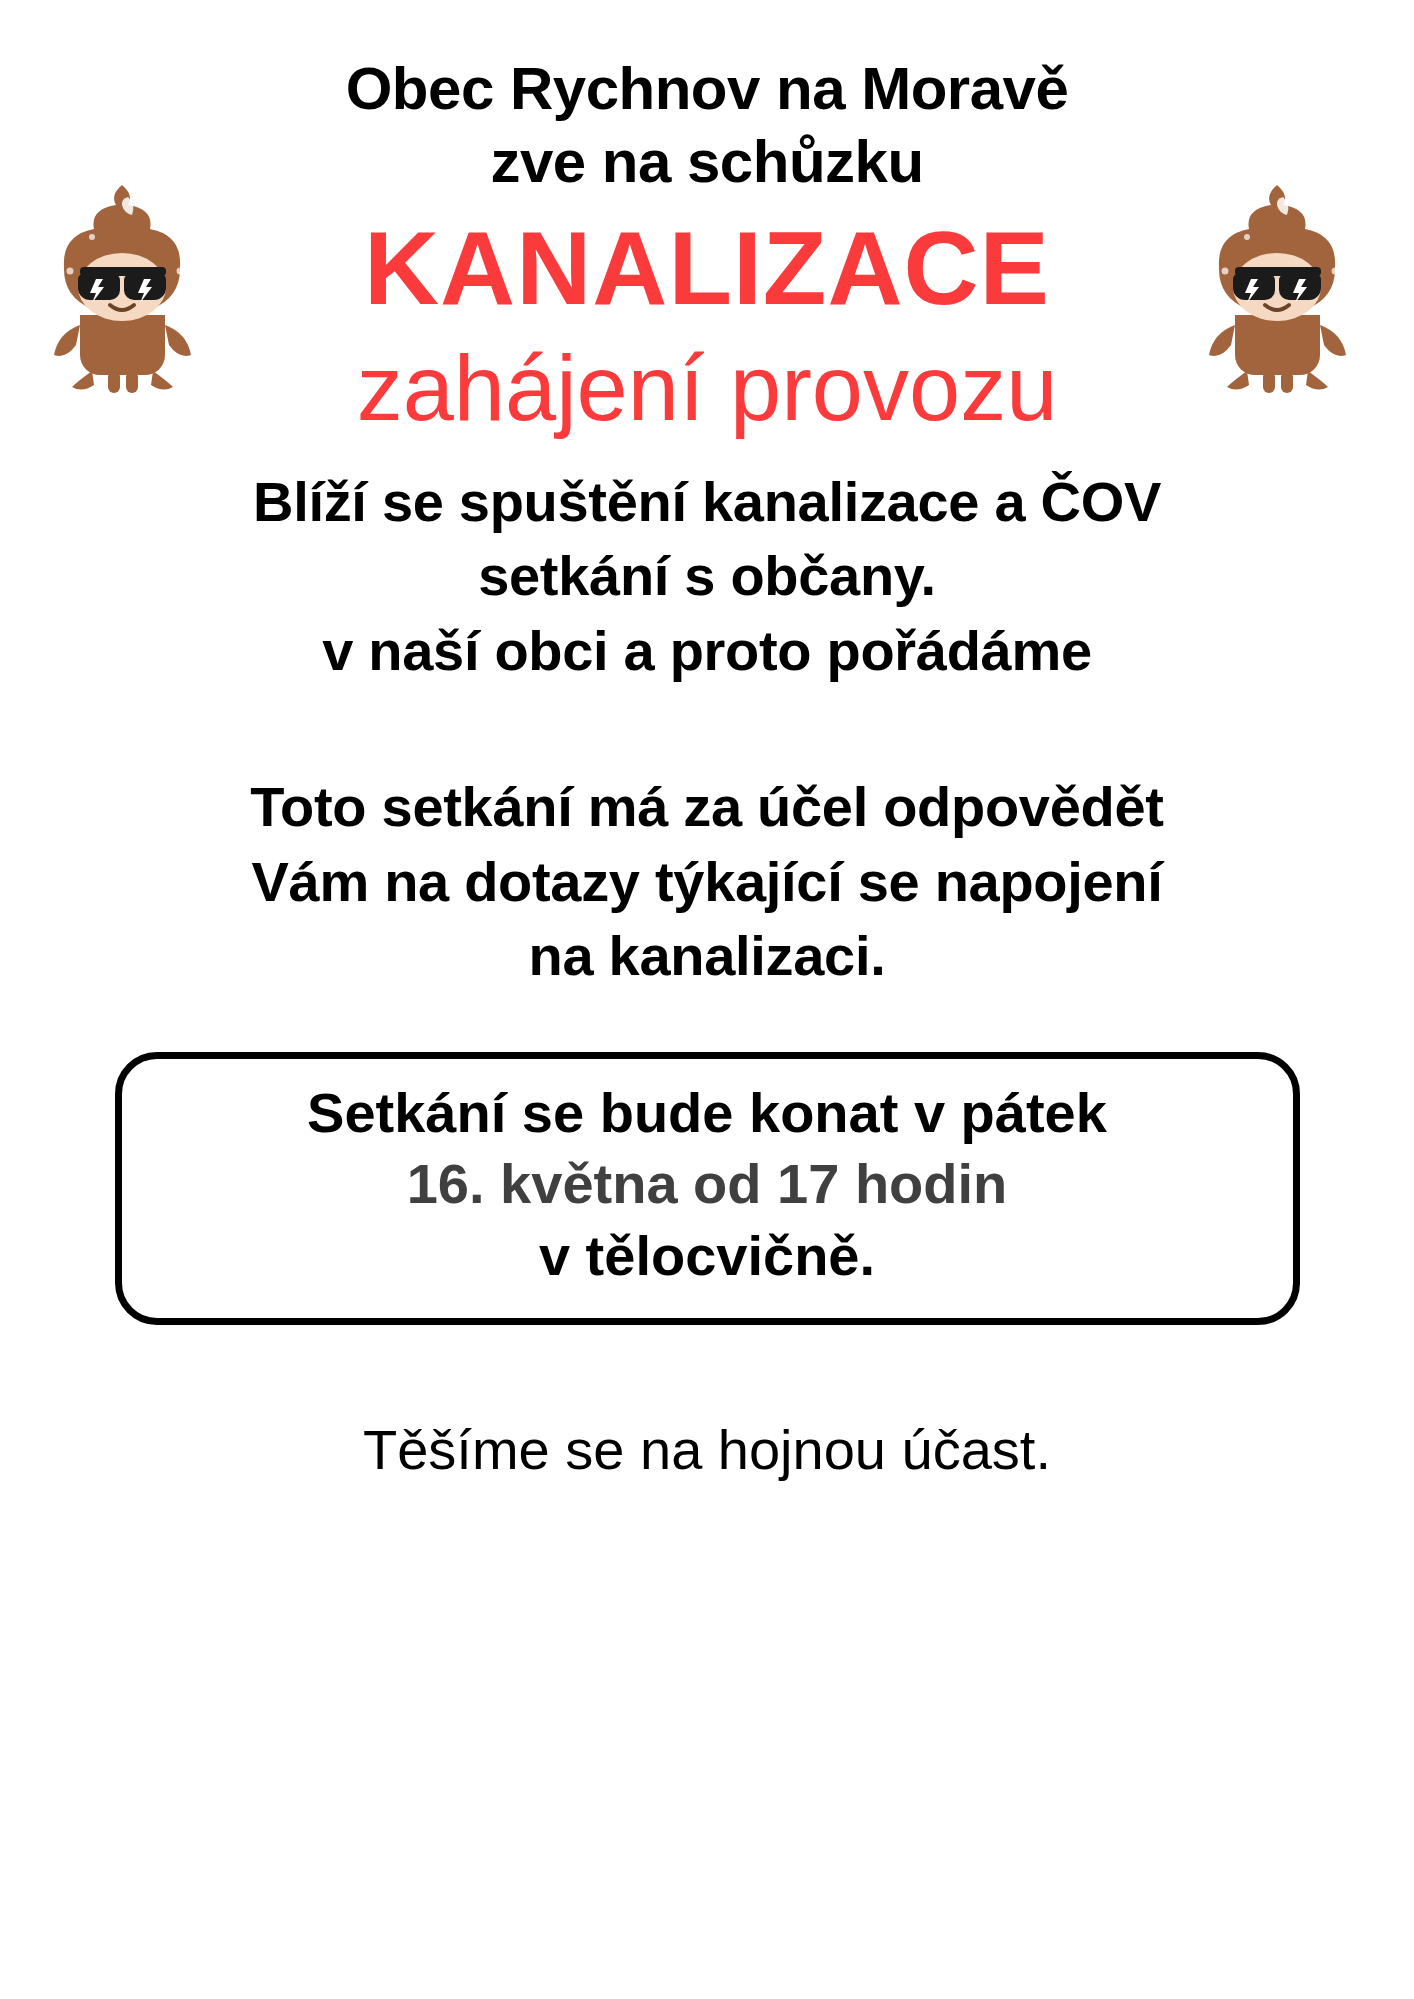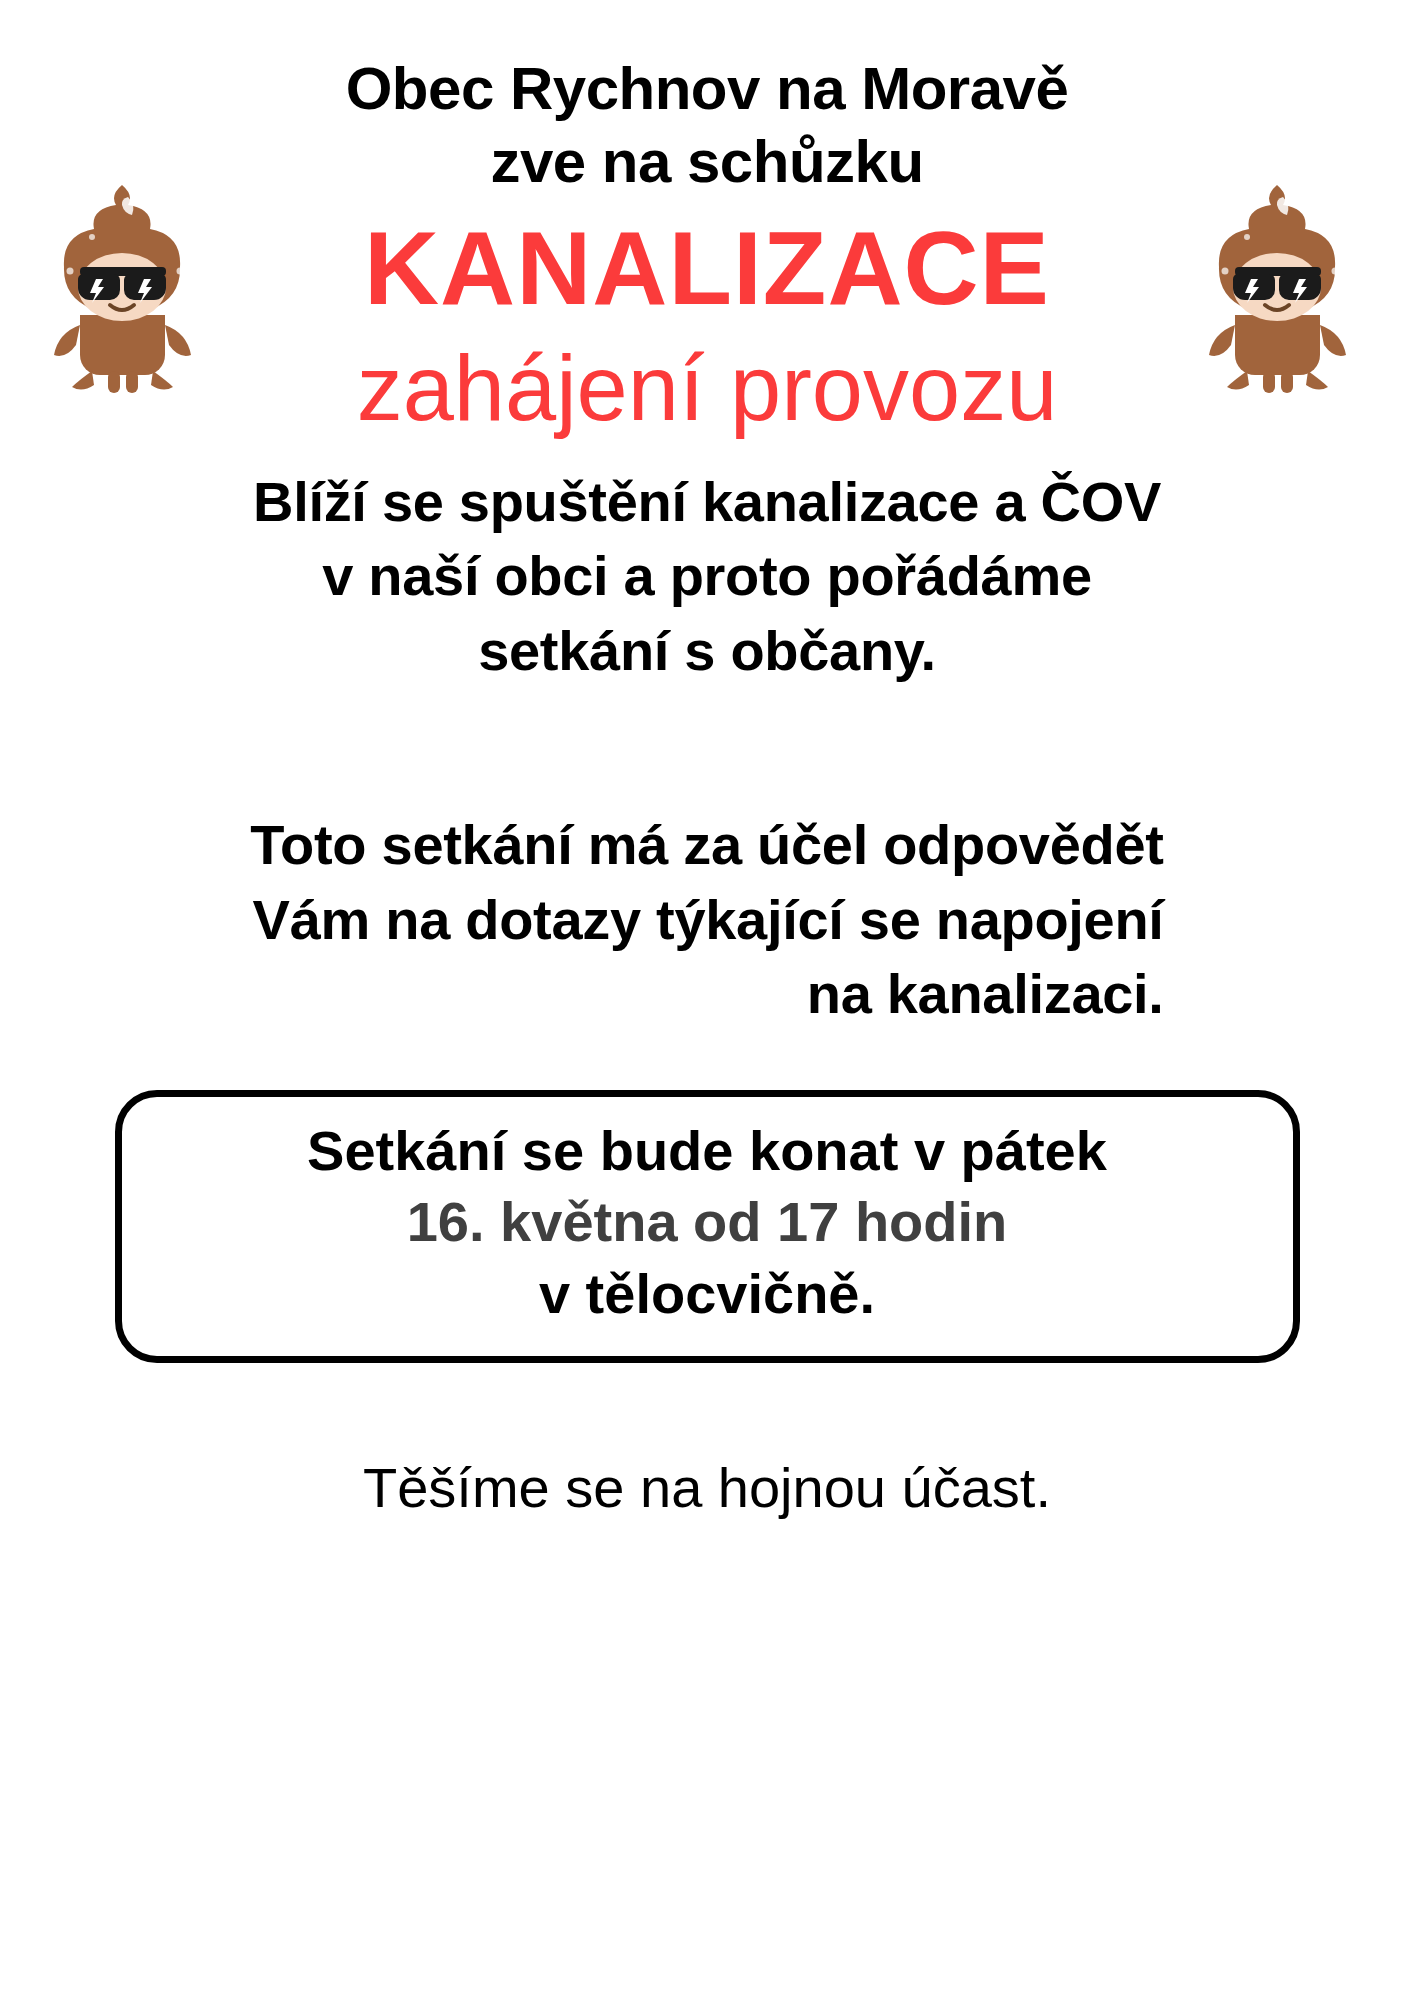--- a/index.html
+++ b/index.html
@@ -56,21 +56,21 @@
 
   
   .para {
     text-align: center;
     font-weight: bold;
     font-size: 56px;
     line-height: 1.33;
     margin-top: 26px;
     letter-spacing: -0.3px;
   }
-  .para.second { margin-top: 120px; text-align: right; }
+  .para.second { margin-top: 82px; }
   .para div { white-space: nowrap; }
 
   
   .framed {
     margin-top: 58px;
     width: 1185px;
     box-sizing: border-box;
     border: 7px solid #000000;
     border-radius: 42px;
     padding: 18px 20px 26px 20px;
@@ -164,22 +164,22 @@
   <div class="invite">
     <div>Obec Rychnov na Moravě</div>
     <div>zve na schůzku</div>
   </div>
 
   <div class="kanalizace">KANALIZACE</div>
   <div class="zahajeni">zahájení provozu</div>
 
   <div class="para first">
     <div>Blíží se spuštění kanalizace a ČOV</div>
+    <div>setkání s občany.</div>
     <div>v naší  obci a proto pořádáme</div>
-    <div>setkání s občany.</div>
   </div>
 
   <div class="para second">
     <div>Toto setkání má za účel odpovědět</div>
     <div>Vám na dotazy týkající se napojení</div>
     <div>na kanalizaci.</div>
   </div>
 
   <div class="framed">
     <div class="line">Setkání se bude konat v pátek</div>

